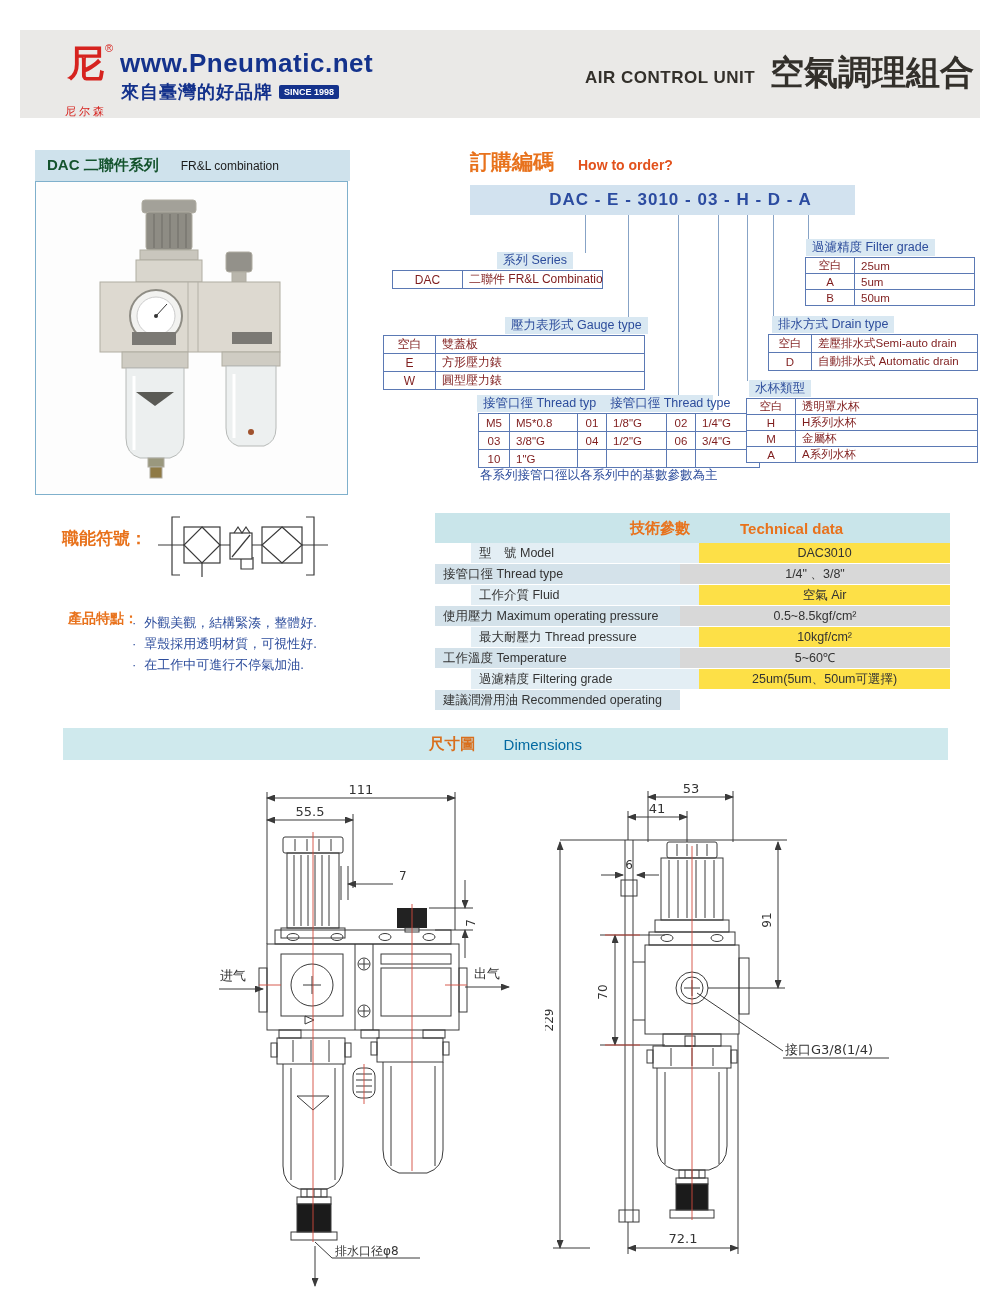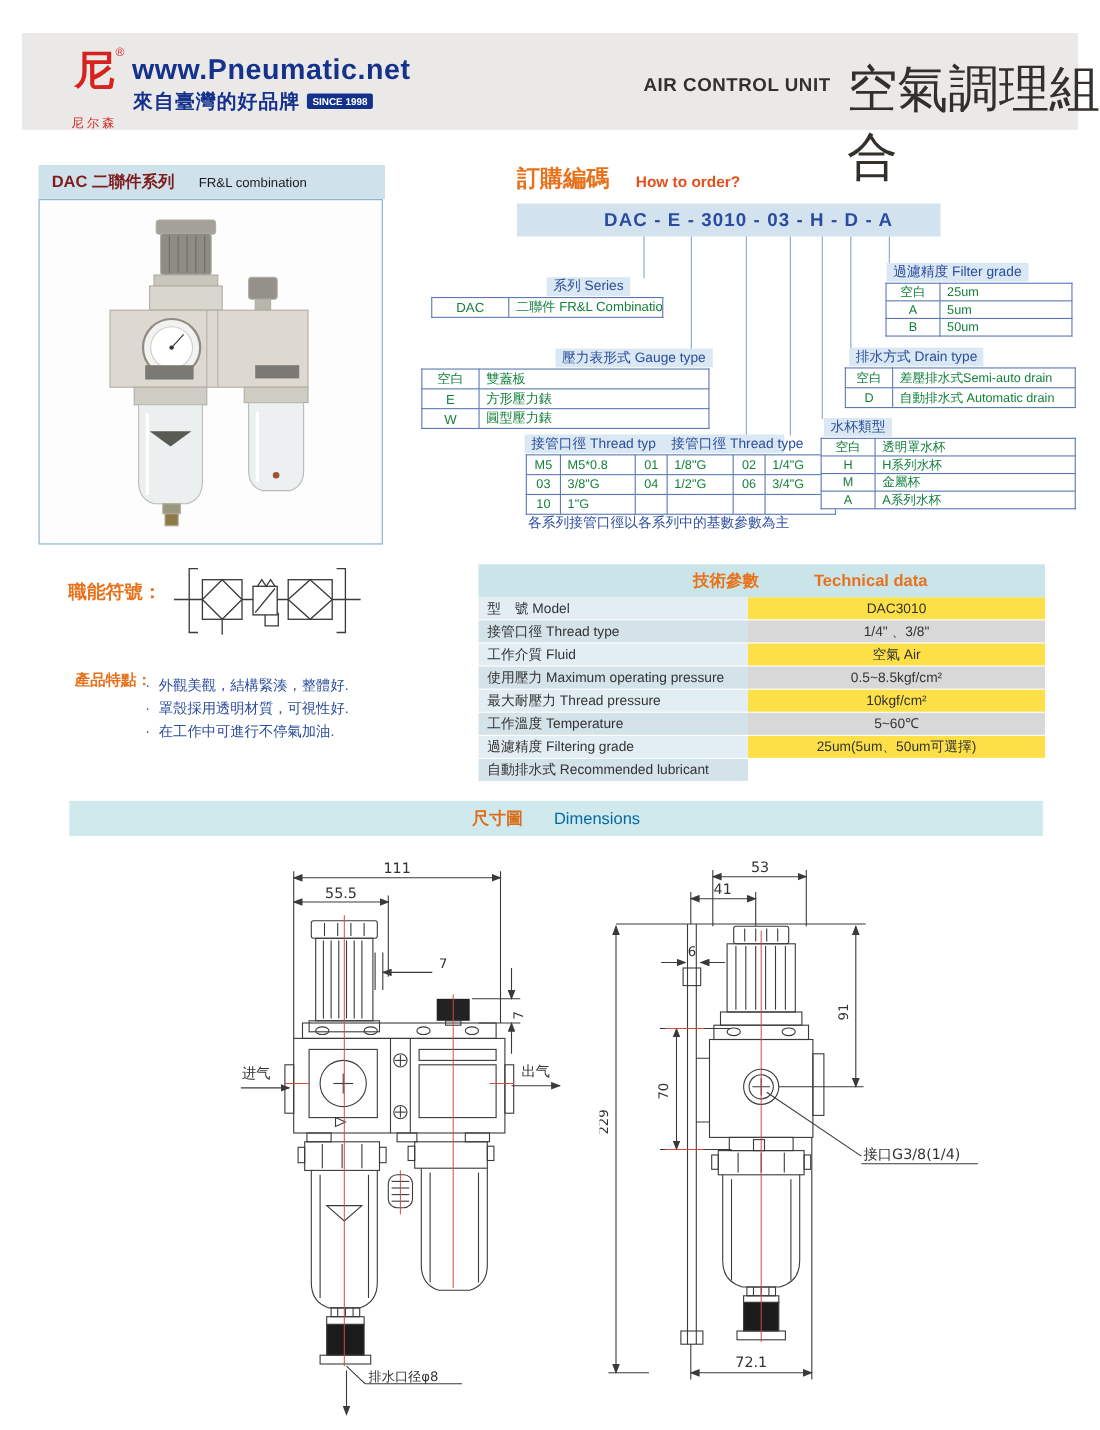--- a/index.html
+++ b/index.html
@@ -1,31 +1,31 @@
 <!DOCTYPE html>
 <html><head>
 <meta charset="utf-8">
 <style>
   html,body{margin:0;padding:0;background:#fff;}
   body{width:1000px;height:1300px;position:relative;font-family:"Liberation Sans",sans-serif;overflow:hidden;}
   .ab{position:absolute;}
   .orange{color:#e8721c;font-weight:bold;}
   .vline{position:absolute;width:1px;background:#87a3c6;}
   .olabel{position:absolute;background:#d9e8f2;color:#2d4d9c;font-size:12.5px;line-height:17px;padding:0 6px;white-space:nowrap;}
-  table.otable{position:absolute;border-collapse:collapse;table-layout:fixed;font-size:12px;color:#15803d;background:#fff;}
+  table.otable{position:absolute;border-collapse:collapse;table-layout:fixed;font-size:12px;color:#7f1d1d;background:#fff;}
   table.otable td{border:1px solid #5b79b4;text-align:center;padding:0 3px;height:17px;white-space:nowrap;overflow:hidden;}
   table.otable td.l{text-align:left;padding-left:6px;}
   table.sm td{height:15px;font-size:11.5px;}
   .codebar{position:absolute;left:470px;top:185px;width:385px;height:30px;background:#d2e2ef;color:#2b4ba0;font-size:17px;font-weight:bold;line-height:30px;text-align:center;letter-spacing:1px;box-sizing:border-box;padding-left:36px;}
   .tech{position:absolute;left:435px;top:513px;width:515px;font-size:12.5px;color:#333;}
   .tech-head{height:30px;background:#c9e5ea;display:flex;align-items:center;}
   .trow{display:flex;height:20px;line-height:20px;border-bottom:1px solid #fff;}
   .trow .tl{width:245px;padding-left:8px;box-sizing:border-box;white-space:nowrap;overflow:hidden;}
   .trow .tv{width:270px;text-align:center;white-space:nowrap;}
-  .trow.odd .tl{background:#e3eef4;} .trow.odd .tv{background:#fde047;}
+  .trow.odd .tl{background:#e3eef4;margin-left:36px;} .trow.odd .tv{background:#fde047;}
   .trow.even .tl{background:#d4e2ea;} .trow.even .tv{background:#d8d8d8;}
   .feat{list-style:none;margin:0;padding:0;font-size:13px;color:#2d4d9c;line-height:21px;}
   .feat li::before{content:"·";margin-right:8px;}
   .dimsbar{position:absolute;left:63px;top:728px;width:885px;height:32px;background:#cfe9ed;display:flex;align-items:center;justify-content:center;gap:28px;}
   svg text{font-family:"DejaVu Sans",sans-serif;}
 </style>
 </head>
 <body>
 
 <div class="ab" style="left:20px;top:30px;width:960px;height:88px;background:#eae9e7;"></div>
@@ -38,24 +38,24 @@
   <div style="font-size:11px;color:#d6231f;font-weight:normal;letter-spacing:3px;margin-top:20px;">尼尔森</div>
 </div>
 
 <div class="ab" style="left:120px;top:48px;font-size:26px;font-weight:800;color:#14328c;letter-spacing:.5px;">www.Pneumatic.net</div>
 <div class="ab" style="left:121px;top:80px;display:flex;align-items:center;gap:6px;">
   <span style="font-size:18px;font-weight:bold;color:#14328c;letter-spacing:1px;">來自臺灣的好品牌</span>
   <span style="background:#14328c;color:#fff;font-size:9px;font-weight:bold;padding:2px 5px;border-radius:2px;">SINCE 1998</span>
 </div>
 
 <div class="ab" style="left:585px;top:68px;font-size:17px;font-weight:bold;color:#33302b;letter-spacing:.5px;">AIR CONTROL UNIT</div>
-<div class="ab" style="left:770px;top:50px;font-size:46px;font-weight:400;color:#33302b;">空氣調理組合</div>
+<div class="ab" style="left:770px;top:50px;font-size:34px;font-weight:700;color:#33302b;">空氣調理組合</div>
 
 <div class="ab" style="left:35px;top:150px;width:315px;height:31px;background:#cfe2ec;display:flex;align-items:center;">
-  <span style="font-size:15px;font-weight:bold;color:#7f1d1d;padding-left:12px;">DAC 二聯件系列</span>
+  <span style="font-size:15px;font-weight:bold;color:#14532d;padding-left:12px;">DAC 二聯件系列</span>
   <span style="font-size:12px;color:#1c1c1c;margin-left:22px;">FR&amp;L combination</span>
 </div>
 <div class="ab" style="left:35px;top:181px;width:313px;height:314px;border:1px solid #7fb0cc;background:#fdfdfd;box-sizing:border-box;">
   <svg width="311" height="312" viewBox="0 0 311 312">
     <g stroke="#b0ada2" stroke-width="1">
       <rect x="106" y="18" width="54" height="13" rx="3" fill="#a3a199"></rect>
       <rect x="110" y="30" width="46" height="38" rx="3" fill="#8e8c84"></rect>
       <line x1="118" y1="32" x2="118" y2="66" stroke="#6f6d66"></line>
         <line x1="126" y1="32" x2="126" y2="66" stroke="#6f6d66"></line>
       <line x1="134" y1="32" x2="134" y2="66" stroke="#6f6d66"></line>
@@ -268,21 +268,21 @@
     </div>
   <div class="trow even">
       <div class="tl">工作溫度 Temperature</div>
       <div class="tv">5~60℃</div>
     </div>
   <div class="trow odd">
       <div class="tl">過濾精度 Filtering grade</div>
       <div class="tv">25um(5um、50um可選擇)</div>
     </div>
   <div class="trow even">
-      <div class="tl">自動排水式 Recommended lubricant</div>
+      <div class="tl">建議潤滑用油 Recommended operating</div>
     </div>
 </div>
 
 <div class="dimsbar">
   <span style="font-size:15.5px;font-weight:bold;color:#d96f1d;">尺寸圖</span>
   <span style="font-size:15px;color:#0369a1;">Dimensions</span>
 </div>
 
 <svg class="ab" style="left:215px;top:768px;" width="300" height="530" viewBox="0 0 300 530">
   <defs>

